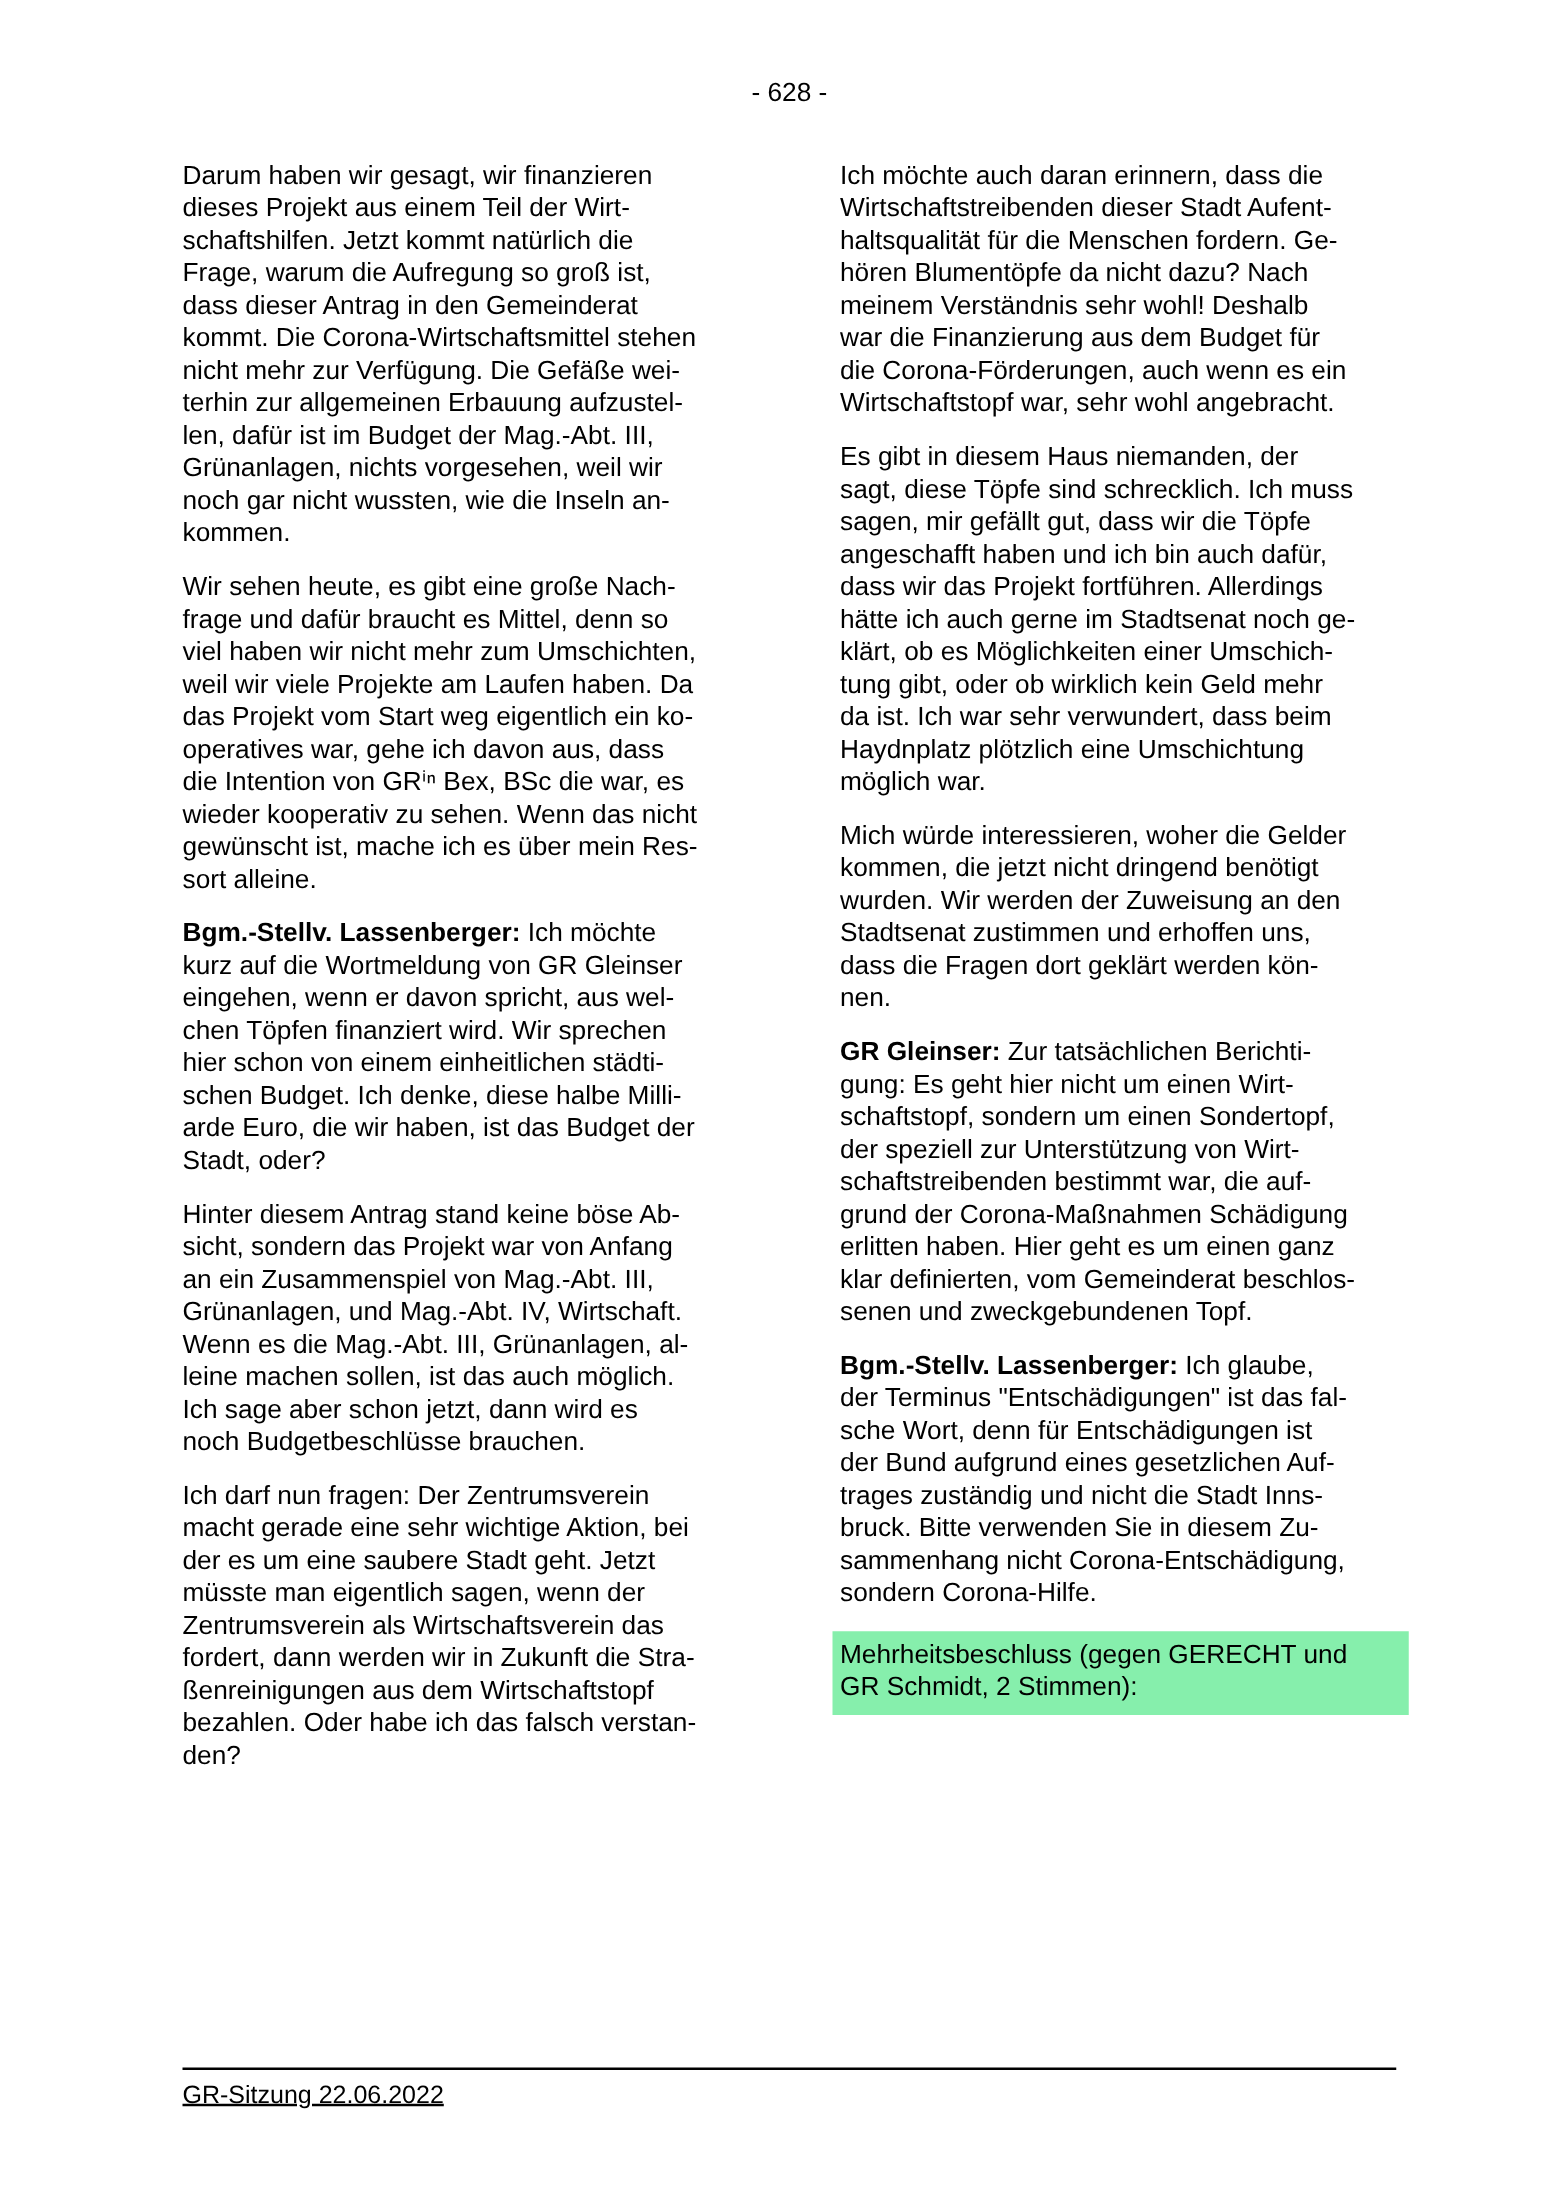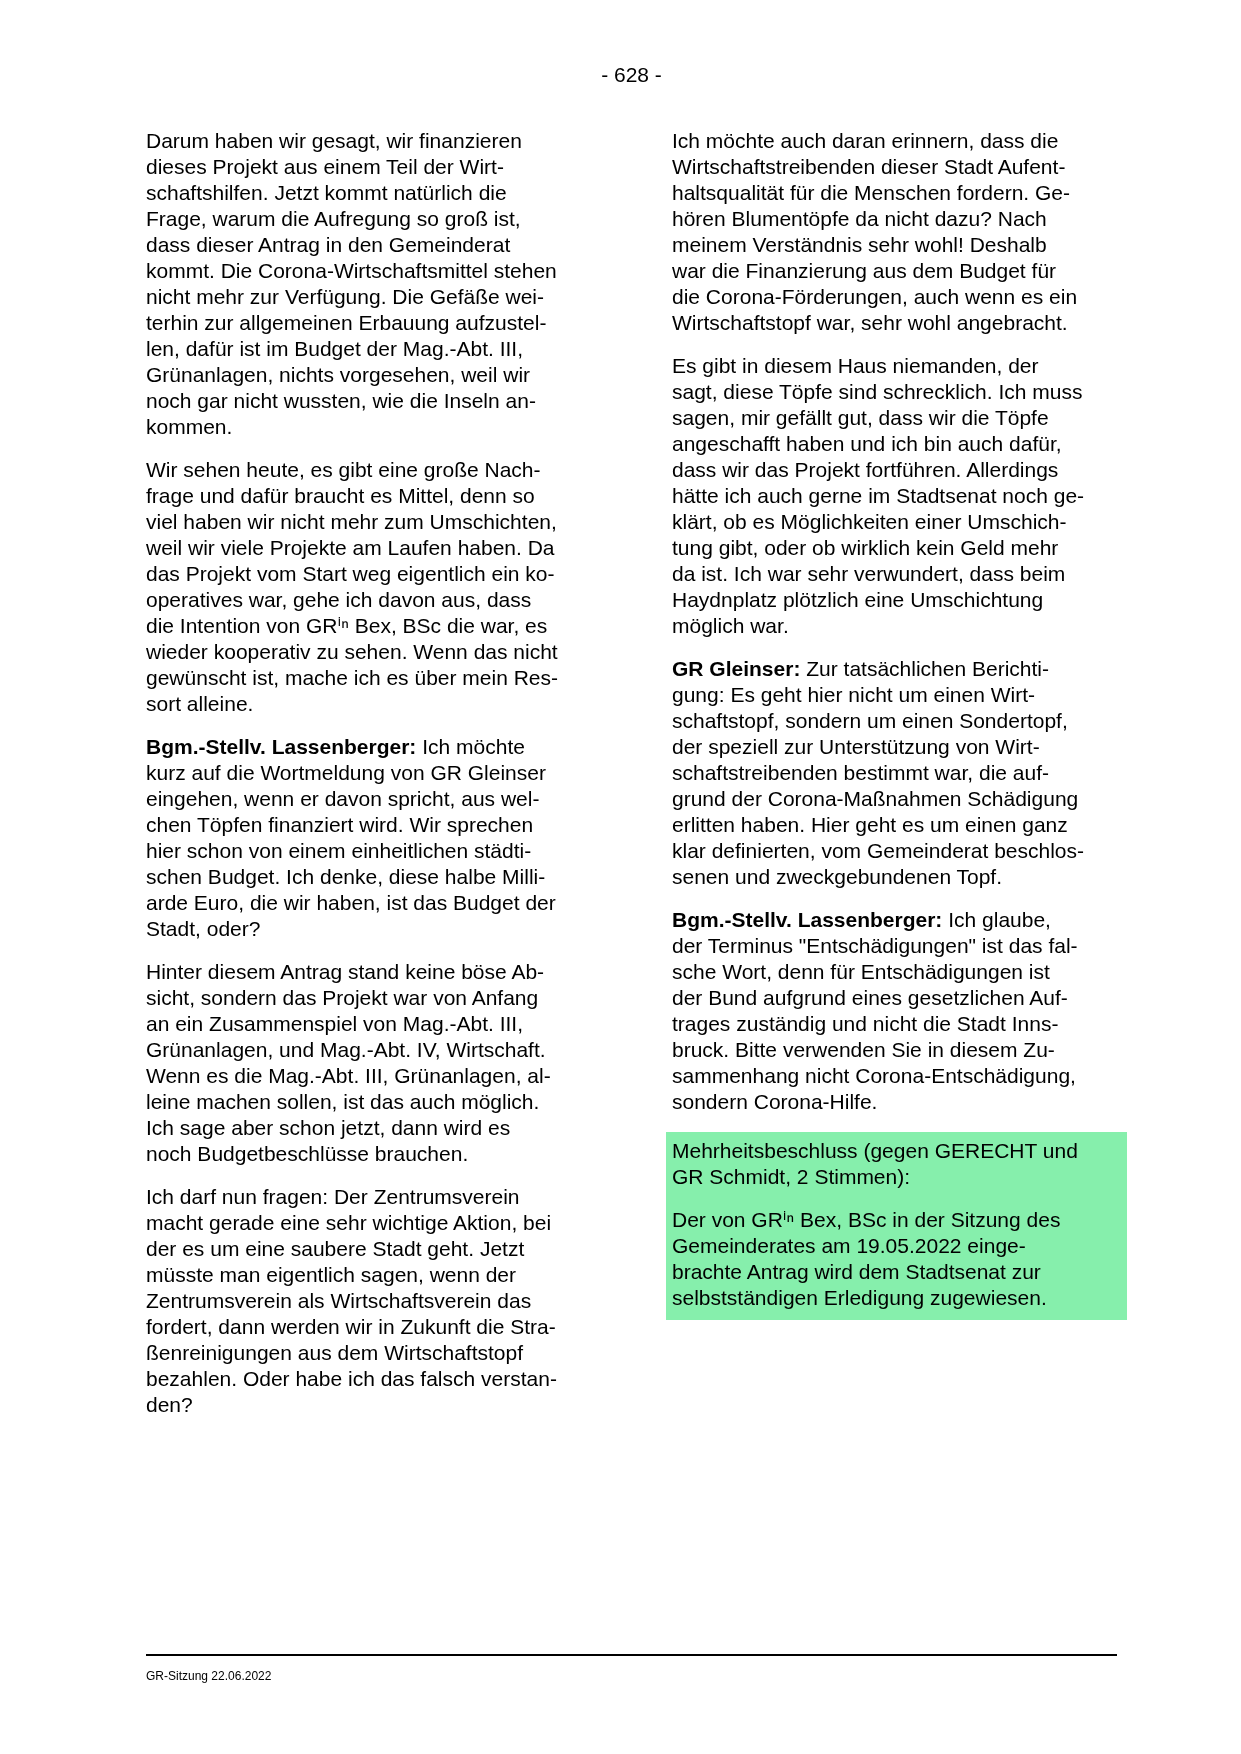--- a/index.html
+++ b/index.html
@@ -34,21 +34,22 @@
   .decision-box {
     margin:0 -10px 0 -6px;
     padding:6px 10px 9px 6px;
   }
   .decision-box p.para:last-child { margin-bottom:0; }
   .footer {
     position:absolute;
     left:146px; top:1654px; width:971px;
     border-top:2px solid #000000;
     padding-top:7px;
-    font-size:12px;
+    font-size:20px;
+    text-decoration:underline;
   }
 </style>
 </head>
 <body>
 
 <div class="page">
 
   <div class="pagenum">- 628 -</div>
 
   <div class="columns">
@@ -116,20 +117,26 @@
 sagt, diese Töpfe sind schrecklich. Ich muss
 sagen, mir gefällt gut, dass wir die Töpfe
 angeschafft haben und ich bin auch dafür,
 dass wir das Projekt fortführen. Allerdings
 hätte ich auch gerne im Stadtsenat noch ge-
 klärt, ob es Möglichkeiten einer Umschich-
 tung gibt, oder ob wirklich kein Geld mehr
 da ist. Ich war sehr verwundert, dass beim
 Haydnplatz plötzlich eine Umschichtung
 möglich war.</span></p>
+      <p class="para"><span>Mich würde interessieren, woher die Gelder
+kommen, die jetzt nicht dringend benötigt
+wurden. Wir werden der Zuweisung an den
+Stadtsenat zustimmen und erhoffen uns,
+dass die Fragen dort geklärt werden kön-
+nen.</span></p>
       <p class="para"><b class="spk">GR Gleinser:</b><span> Zur tatsächlichen Berichti-
 gung: Es geht hier nicht um einen Wirt-
 schaftstopf, sondern um einen Sondertopf,
 der speziell zur Unterstützung von Wirt-
 schaftstreibenden bestimmt war, die auf-
 grund der Corona-Maßnahmen Schädigung
 erlitten haben. Hier geht es um einen ganz
 klar definierten, vom Gemeinderat beschlos-
 senen und zweckgebundenen Topf.</span></p>
       <p class="para"><b class="spk">Bgm.-Stellv. Lassenberger:</b><span> Ich glaube,
@@ -137,24 +144,20 @@
 sche Wort, denn für Entschädigungen ist
 der Bund aufgrund eines gesetzlichen Auf-
 trages zuständig und nicht die Stadt Inns-
 bruck. Bitte verwenden Sie in diesem Zu-
 sammenhang nicht Corona-Entschädigung,
 sondern Corona-Hilfe.</span></p>
 
       <div class="decision-box" style="background: #86efac;">
         <p class="para"><span>Mehrheitsbeschluss (gegen GERECHT und
 GR Schmidt, 2 Stimmen):</span></p>
-        <p class="para"><span>Der von GRⁱⁿ Bex, BSc in der Sitzung des
-Gemeinderates am 19.05.2022 einge-
-brachte Antrag wird dem Stadtsenat zur
-selbstständigen Erledigung zugewiesen.</span></p>
       </div>
     </div>
 
   </div>
 
   <div class="footer">
     <span>GR-Sitzung 22.06.2022</span>
   </div>
 
 </div>

